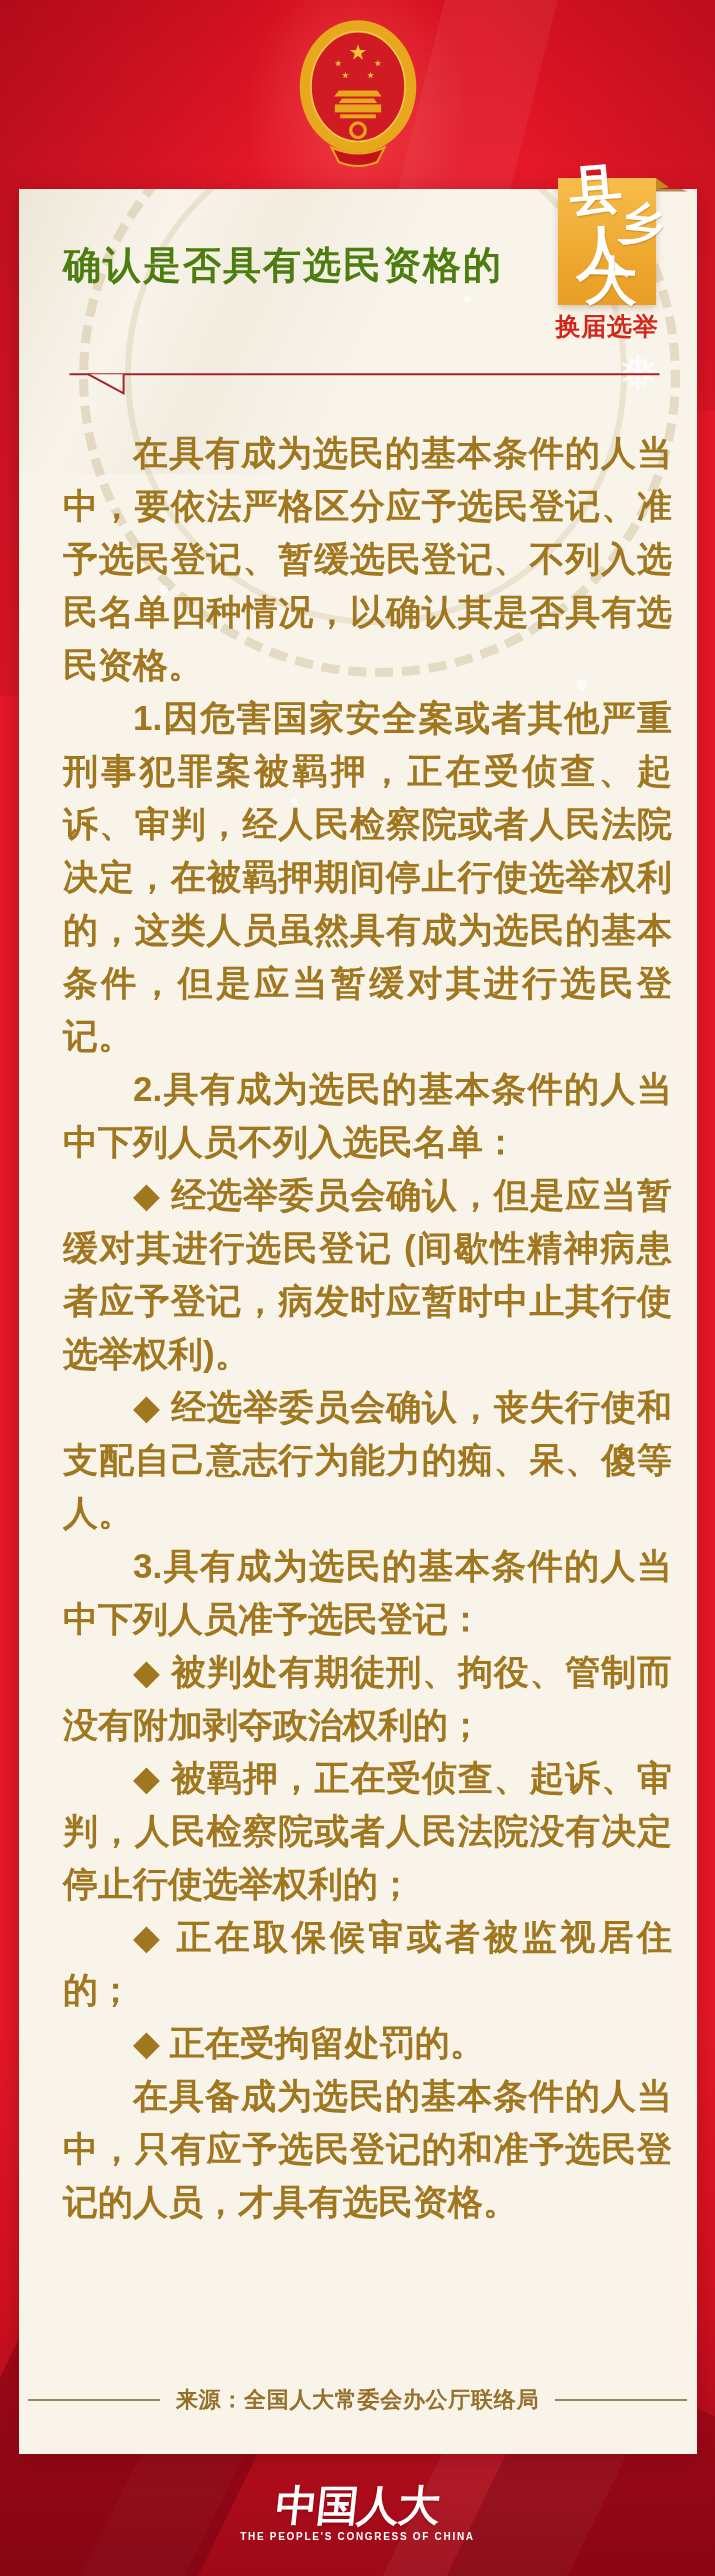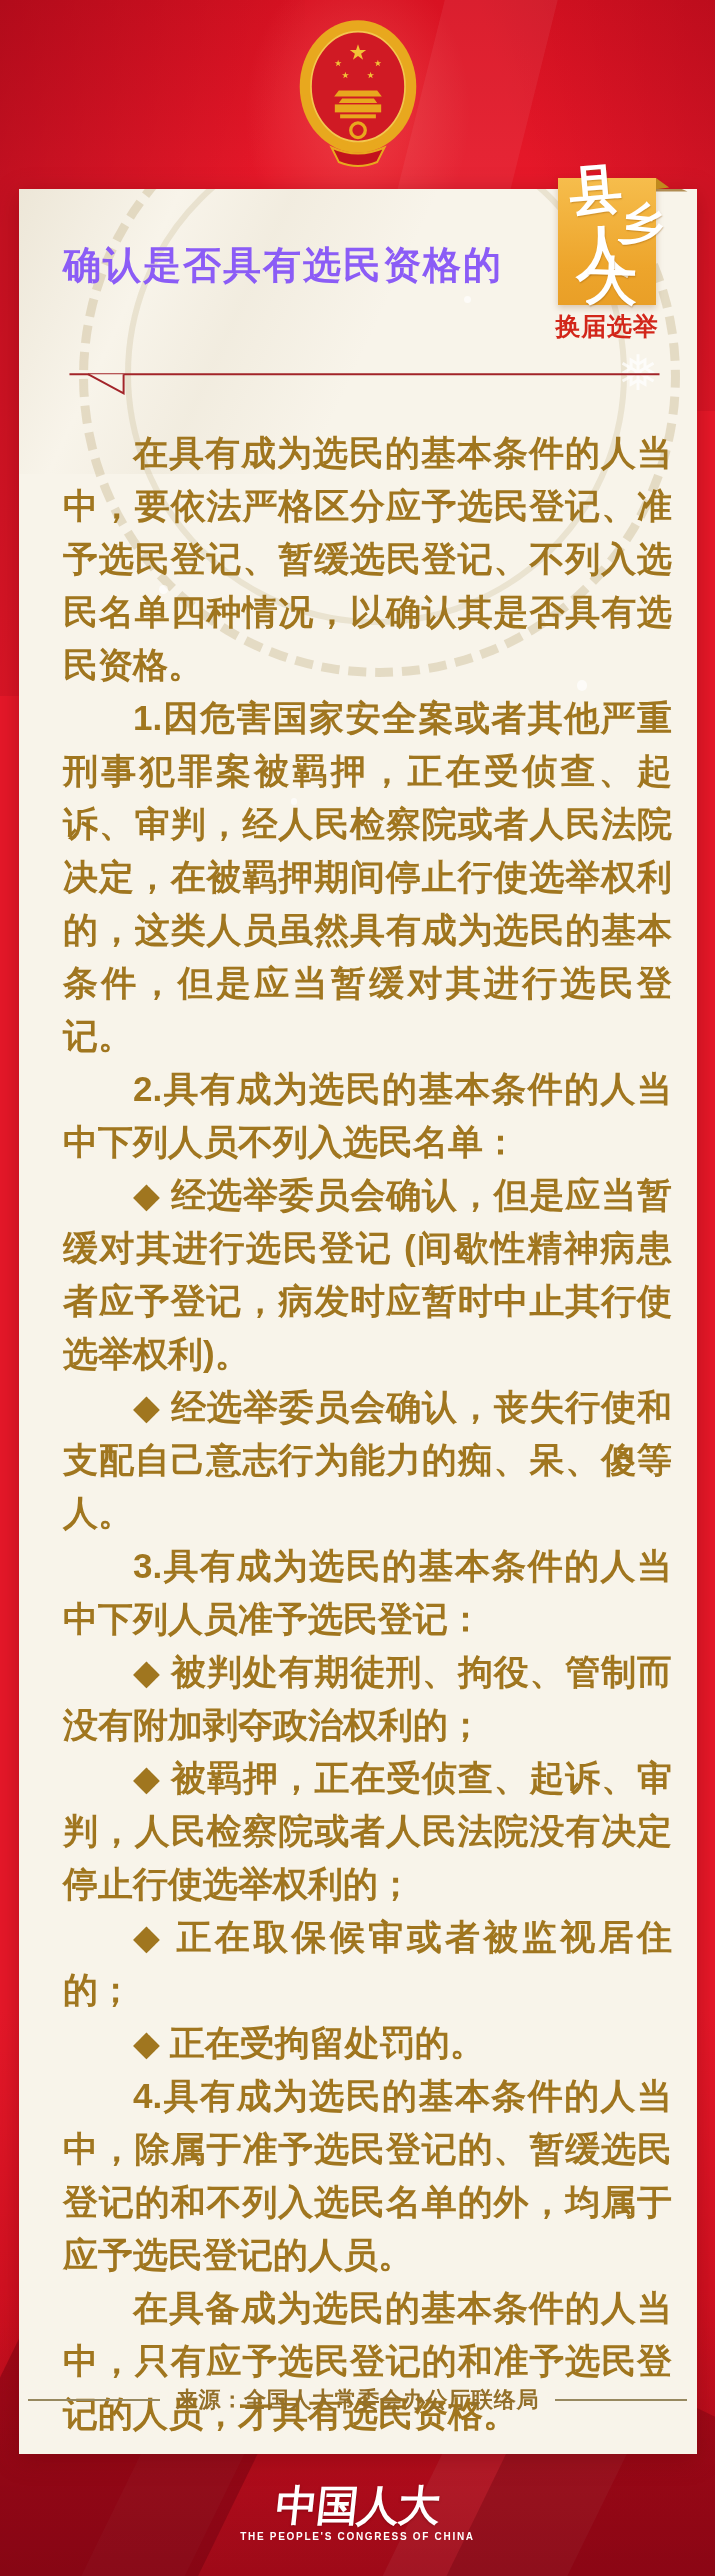--- a/index.html
+++ b/index.html
@@ -51,21 +51,21 @@
   .badge .bchar{position:absolute;color:#fff;font-weight:bold;line-height:1;
     text-shadow:0.7px 1.3px 1.3px rgba(150,90,10,.35);}
   .bc0{left:10.6px;top:-14.6px;font-size:53px;transform:rotate(-5deg);}
   .bc1{left:61px;top:22.5px;font-size:45px;transform:rotate(7deg);}
   .bc2{left:17px;top:46px;font-size:56px;transform:rotate(-3deg);}
   .bc3{left:26.5px;top:77px;font-size:52px;transform:rotate(2deg);}
   .badge-label{left:554px;top:310px;width:106px;text-align:center;z-index:6;
     font-size:25px;font-weight:bold;color:#d2261a;letter-spacing:0.7px;}
 
   
-  .title{left:63px;top:242px;width:490px;color:#8b5cf6;font-weight:900;
+  .title{left:63px;top:242px;width:490px;color:#4d7c0f;font-weight:900;
     font-size:38px;line-height:46px;letter-spacing:2px;z-index:3;}
   .divider{left:63px;top:363px;z-index:3;}
 
   
   .article{left:63px;top:426px;width:609px;z-index:3;}
   .article p{margin:0;text-indent:2em;font-size:35px;line-height:53px;font-weight:bold;
     color:#a0761f;text-align:justify;text-justify:inter-ideograph;letter-spacing:0;}
 
   
   .source{left:0;top:2385px;width:715px;display:flex;align-items:center;justify-content:center;
@@ -151,21 +151,20 @@
     <p>在具有成为选民的基本条件的人当中，要依法严格区分应予选民登记、准予选民登记、暂缓选民登记、不列入选民名单四种情况，以确认其是否具有选民资格。</p>
     <p>1.因危害国家安全案或者其他严重刑事犯罪案被羁押，正在受侦查、起诉、审判，经人民检察院或者人民法院决定，在被羁押期间停止行使选举权利的，这类人员虽然具有成为选民的基本条件，但是应当暂缓对其进行选民登记。</p>
     <p>2.具有成为选民的基本条件的人当中下列人员不列入选民名单：</p>
     <p>◆ 经选举委员会确认，但是应当暂缓对其进行选民登记 (间歇性精神病患者应予登记，病发时应暂时中止其行使选举权利)。</p>
     <p>◆ 经选举委员会确认，丧失行使和支配自己意志行为能力的痴、呆、傻等人。</p>
     <p>3.具有成为选民的基本条件的人当中下列人员准予选民登记：</p>
     <p>◆ 被判处有期徒刑、拘役、管制而没有附加剥夺政治权利的；</p>
     <p>◆ 被羁押，正在受侦查、起诉、审判，人民检察院或者人民法院没有决定停止行使选举权利的；</p>
     <p>◆ 正在取保候审或者被监视居住的；</p>
     <p>◆ 正在受拘留处罚的。</p>
-    <p>4.具有成为选民的基本条件的人当中，除属于准予选民登记的、暂缓选民登记的和不列入选民名单的外，均属于应予选民登记的人员。</p>
     <p>在具备成为选民的基本条件的人当中，只有应予选民登记的和准予选民登记的人员，才具有选民资格。</p>
   </div>
 
 <div class="abs source">
   <div class="src-line"></div>
   <div class="src-text">来源：全国人大常委会办公厅联络局</div>
   <div class="src-line"></div>
 </div>
 
 <div class="abs logo-block">

